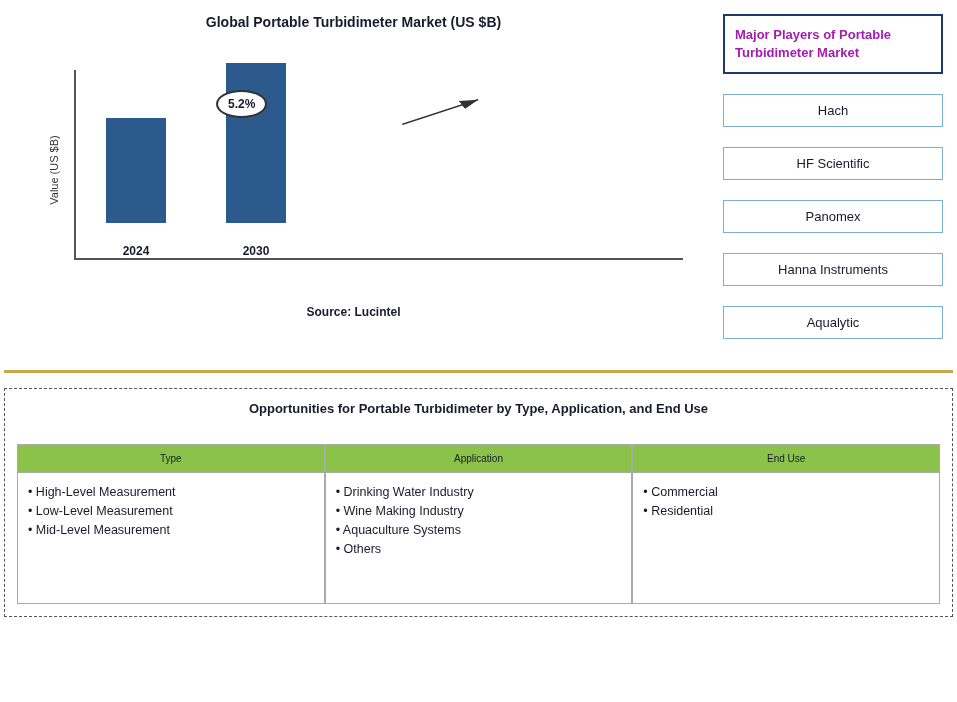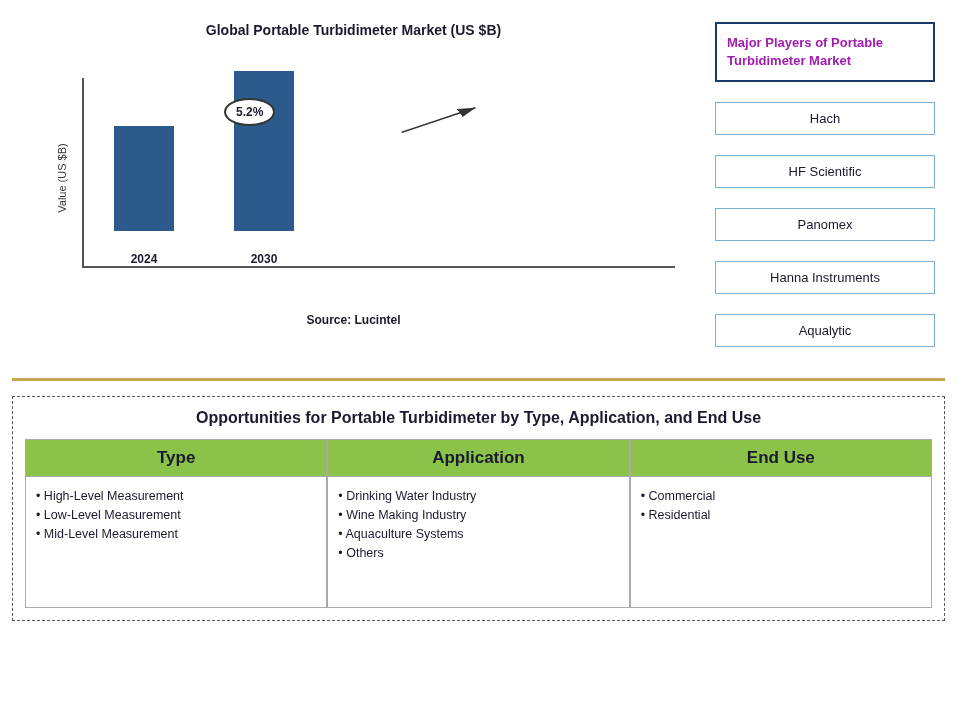--- a/index.html
+++ b/index.html
@@ -9,21 +9,21 @@
       width: 957px;
       min-height: 702px;
       font-size: 13px;
       color: #1a1a2e;
     }
 
     .main-container {
       width: 957px;
       min-height: 702px;
       background: #fff;
-      padding: 12px;
+      padding: 4px;
     }
 
     
     .top-section {
       display: flex;
       gap: 20px;
       margin-bottom: 0;
     }
 
     
@@ -154,40 +154,40 @@
 
     
     .bottom-section {
       border: 1px dashed #555;
       padding: 12px;
     }
 
     .bottom-title {
       text-align: center;
       font-weight: bold;
-      font-size: 16px;
-      color: #1a1a2e;
-      margin-bottom: 12px;
+      font-size: 13px;
+      color: #1a1a2e;
+      margin-bottom: 28px;
     }
 
     .columns-container {
       display: flex;
       gap: 0;
     }
 
     .col {
       flex: 1;
       border: 1px solid #aaa;
     }
 
     .col-header {
       background: #8bc34a;
       text-align: center;
-      font-weight: bold;
-      font-size: 17px;
+      font-weight: normal;
+      font-size: 10px;
       padding: 8px;
       color: #1a1a2e;
       border-bottom: 1px solid #aaa;
     }
 
     .col-content {
       padding: 12px 10px;
       min-height: 130px;
     }
 

